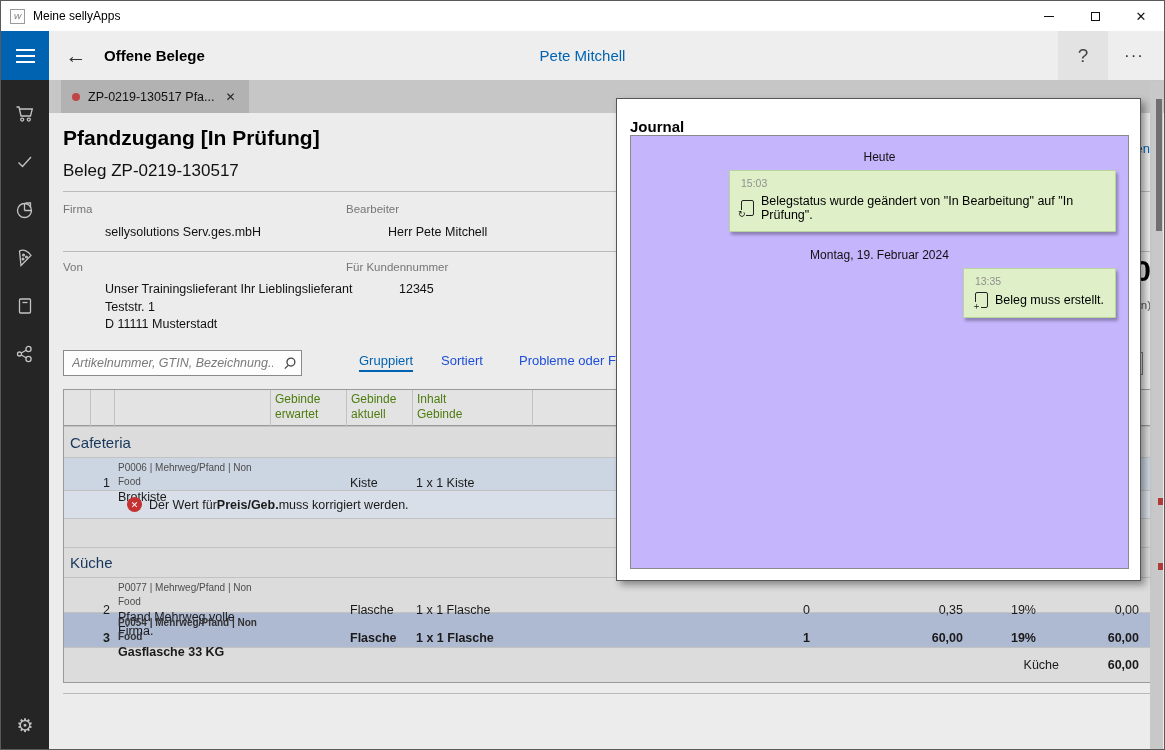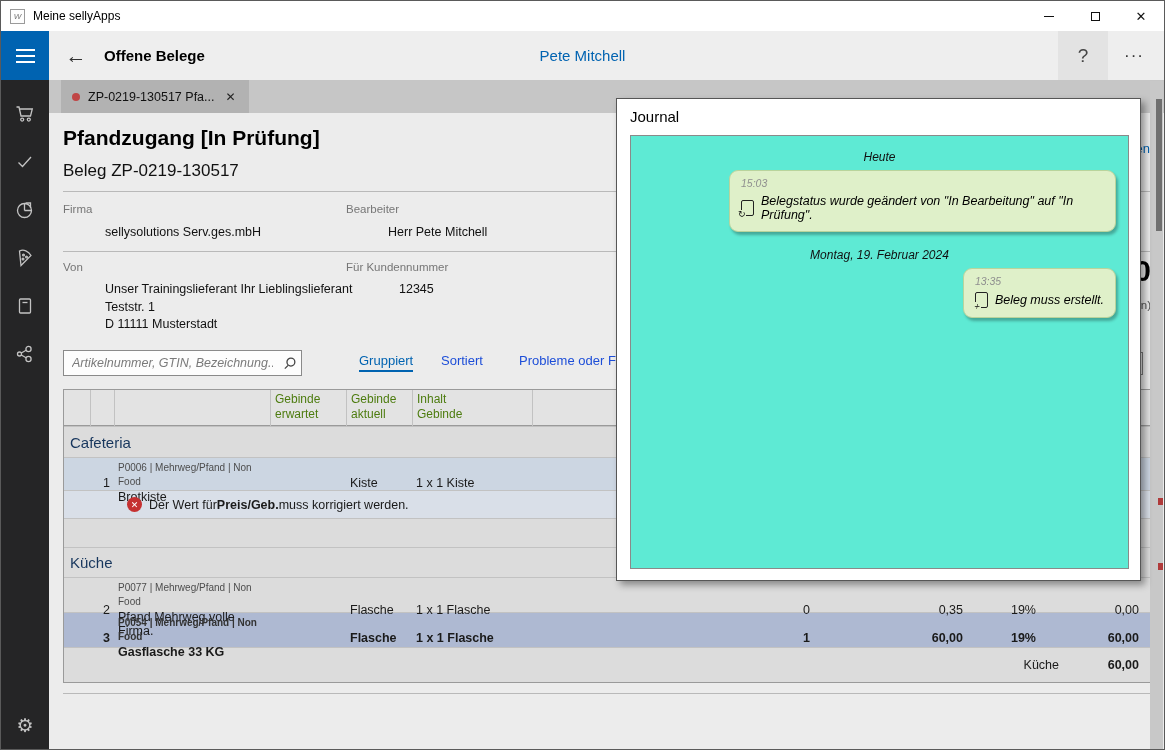--- a/index.html
+++ b/index.html
@@ -85,24 +85,24 @@
   .totrow.t2 { height:35px; }
   .below-hr { position:absolute; left:14px; right:1px; top:580px; height:1px; background:#b9b9b9; }
 
   
   .scrollbar { position:absolute; right:1px; top:80px; width:13px; height:669px; background:#c8c8c8; }
   .sb-thumb { position:absolute; right:1px; top:18px; width:6px; height:132px; background:#6f6f6f; }
   .sb-mark { position:absolute; right:0; width:5px; height:7px; background:#b03a3a; }
 
   
   .popup { position:absolute; left:615px; top:97px; width:525px; height:483px; background:#ffffff; border:1px solid #565656; box-shadow:4px 4px 7px rgba(0,0,0,0.38); z-index:50; }
-  .popup-title { position:absolute; left:13px; top:9px; font-size:15px; font-weight:normal; color:#000; }
-  .popup-panel { position:absolute; left:13px; top:36px; width:499px; height:434px; border:1px solid #8a8a8a; background:#5eead4; overflow:hidden; padding:6px 10px; display:flex; flex-direction:column;font-style:italic; }
+  .popup-title { position:absolute; left:13px; top:19px; font-size:15px; font-weight:bold; color:#000; }
+  .popup-panel { position:absolute; left:13px; top:36px; width:499px; height:434px; border:1px solid #8a8a8a; background:#c4b5fd; overflow:hidden; padding:6px 10px; display:flex; flex-direction:column; }
   .j-date { text-align:center; font-size:12px; color:#111; margin:8px 0 6px; }
-  .bubble { align-self:flex-end; background:#dff0c9; border:1px solid #b9d49c; border-radius:9px; box-shadow:2px 3px 3px rgba(0,0,0,0.28); padding:6px 11px 9px; margin-right:2px; }
+  .bubble { align-self:flex-end; background:#dff0c9; border:1px solid #b9d49c; border-radius:1px; box-shadow:2px 3px 3px rgba(0,0,0,0.28); padding:6px 11px 9px; margin-right:2px; }
   .b-time { font-size:10.5px; color:#8f8f8f; margin-bottom:5px; }
   .b-line { display:flex; align-items:center; gap:7px; font-size:12.5px; color:#000; }
   .doc-ico { position:relative; width:13px; height:16px; border:1.2px solid #222; border-radius:2px; flex:0 0 13px; }
   .doc-ico span { position:absolute; left:-4px; bottom:-4px; font-size:9px; line-height:9px; color:#111; background:inherit; }
 </style>
 </head>
 <body>
 
 <div class="window">
 

